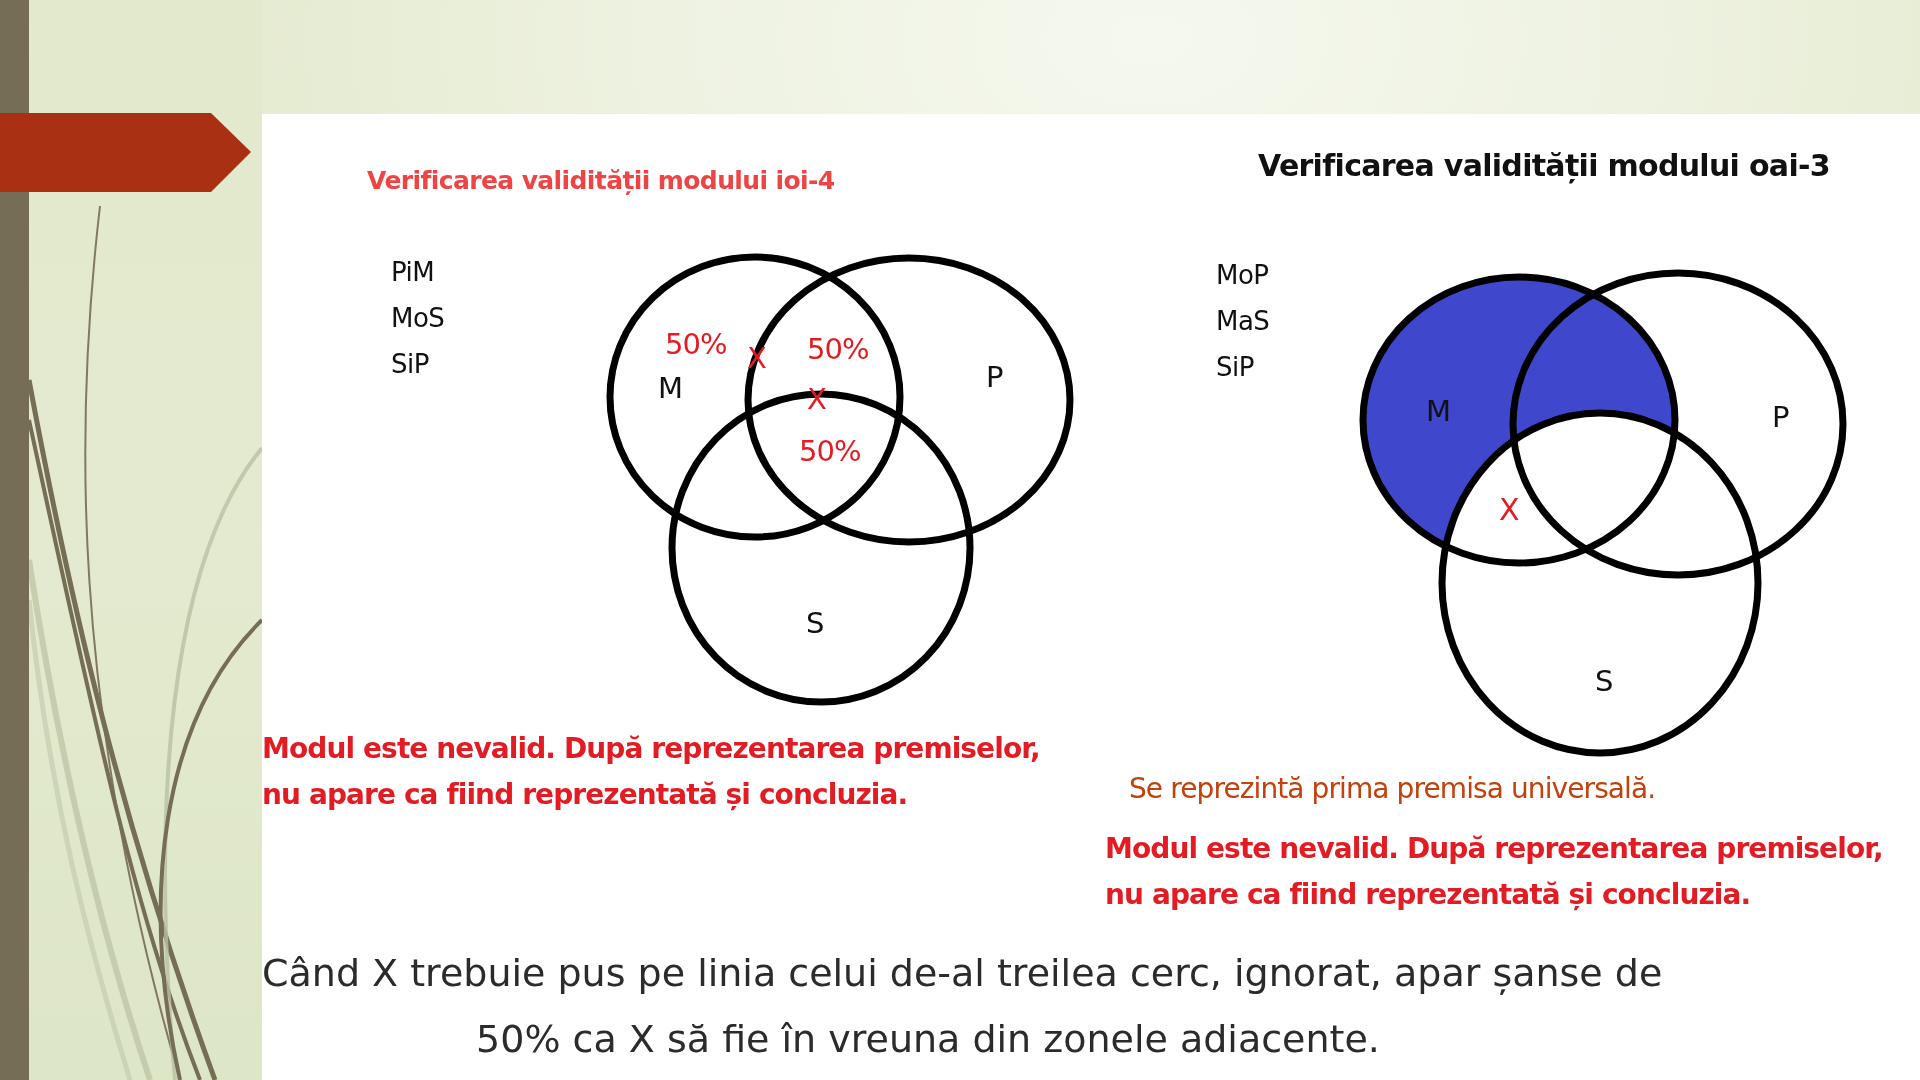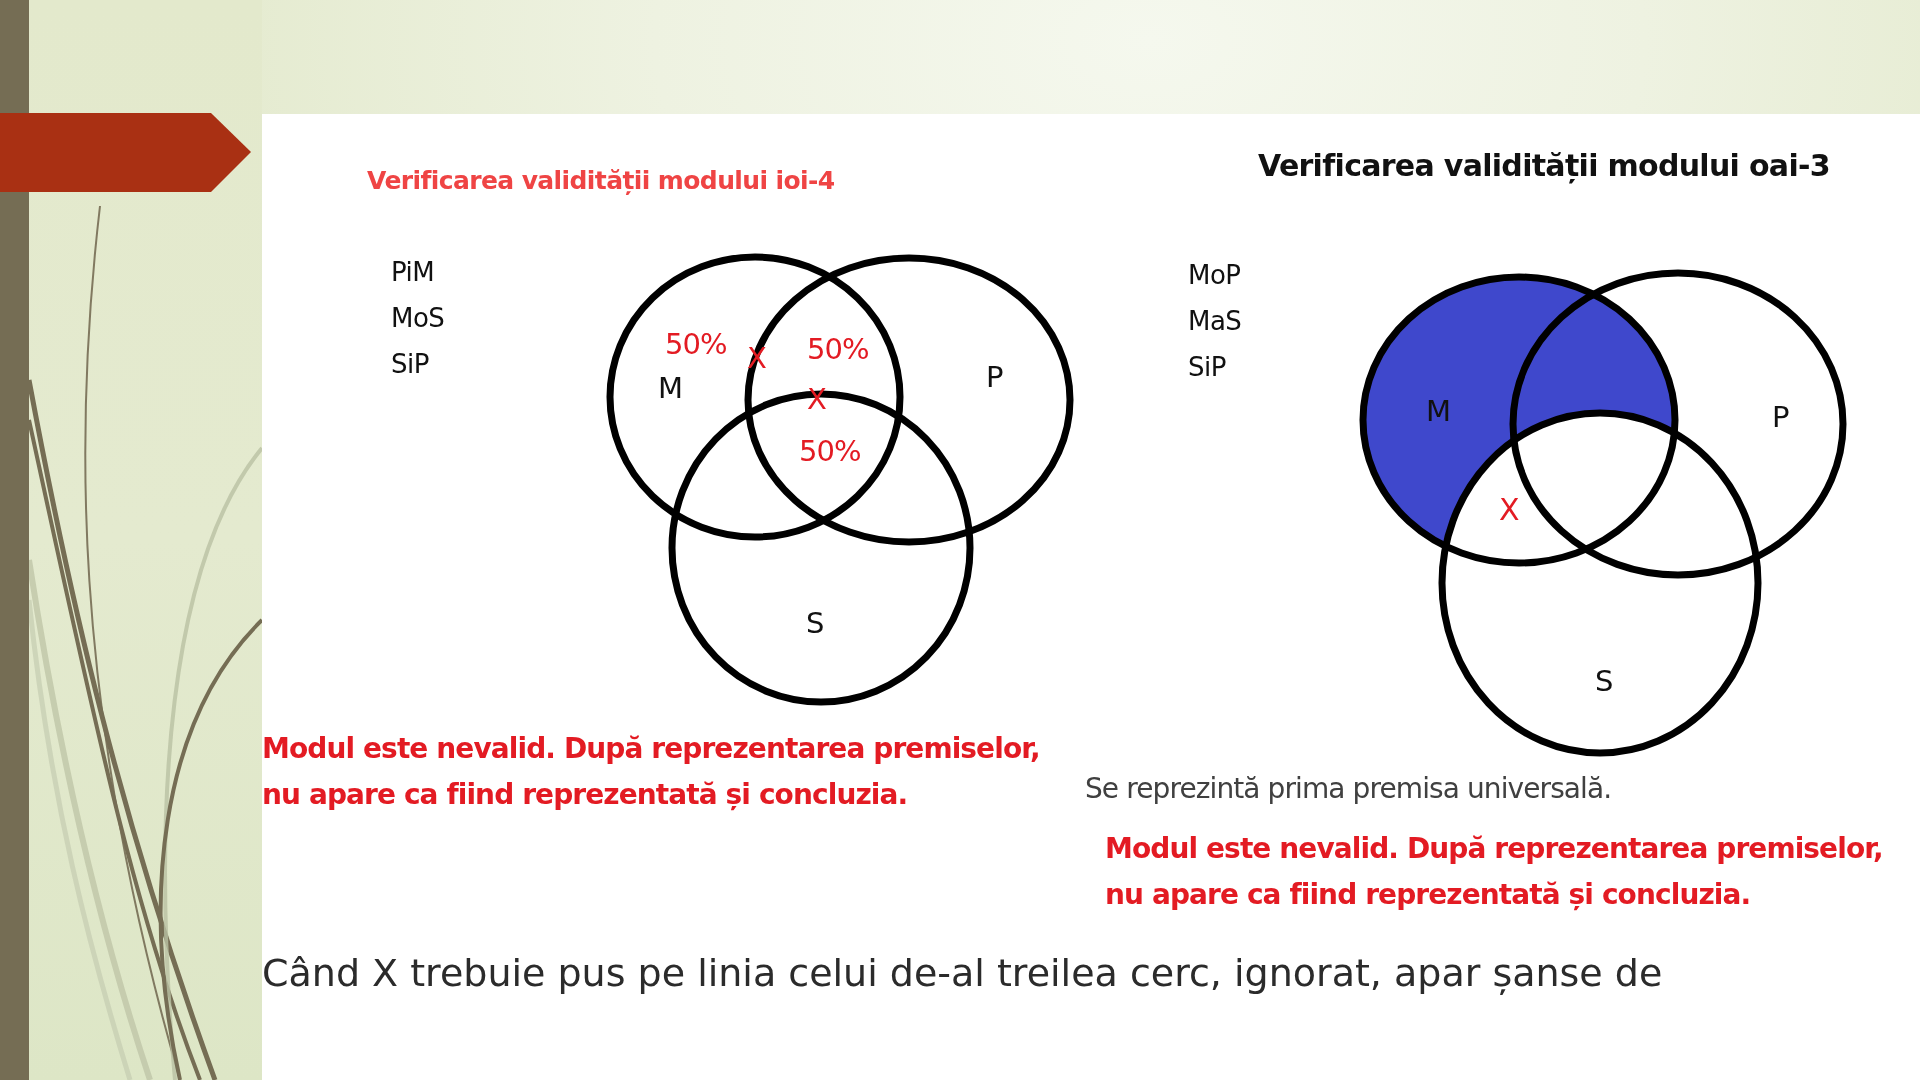--- a/index.html
+++ b/index.html
@@ -20,28 +20,28 @@
   .title-left {
     position: absolute; left: 367px; top: 166px; font-size: 25px; color: #ef4444; font-weight: 600;
     font-family: "DejaVu Sans", sans-serif; letter-spacing: -0.6px;
   }
   .title-right {
     position: absolute; left: 1210px; top: 148px; font-size: 30px; color: #111; font-weight: 600;
     font-family: "DejaVu Sans", sans-serif; letter-spacing: -0.7px; margin-left: 48px;
   }
   .premises { position: absolute; font-size: 26px; line-height: 46px; color: #111; font-family: "DejaVu Sans", sans-serif; }
   .premises-left { left: 391px; top: 249px; }
-  .premises-right { left: 1188px; top: 252px; }
+  .premises-right { left: 1216px; top: 252px; }
   .premises div { letter-spacing: -0.5px; }
   .note {
     position: absolute; font-family: "DejaVu Sans", sans-serif; font-weight: 600; font-size: 28px; line-height: 46px;
     letter-spacing: -0.9px; white-space: nowrap;
   }
   .note-left { left: 262px; top: 726px; color: #e31b23; }
-  .note-right-blue { left: 1085px; top: 766px; color: #404040; font-weight: 500; }
+  .note-right-blue { left: 1129px; top: 766px; color: #c2410c; font-weight: 500; }
   .note-right-red { left: 1105px; top: 826px; color: #e31b23; }
   .caption {
     position: absolute; left: 262px; width: 1332px; top: 940px; text-align: center;
     font-family: "DejaVu Sans", sans-serif; font-size: 38px; line-height: 66px; color: #2b2b2b; letter-spacing: 0px;
   }
   .caption div { white-space: nowrap; }
   .vlabel { font-family: "DejaVu Sans", sans-serif; }
 </style>
 </head>
 <body>
@@ -123,13 +123,14 @@
   <div>SiP</div>
 </div>
 <div class="note note-right-blue">Se reprezintă prima premisa universală.</div>
 <div class="note note-right-red">
   <div>Modul este nevalid. După reprezentarea premiselor,</div>
   <div>nu apare ca fiind reprezentată și concluzia.</div>
 </div>
 
 <div class="caption">
   <div>Când X trebuie pus pe linia celui de-al treilea cerc, ignorat, apar șanse de</div>
+  <div>50% ca X să fie în vreuna din zonele adiacente.</div>
 </div>
 
 </body></html>

